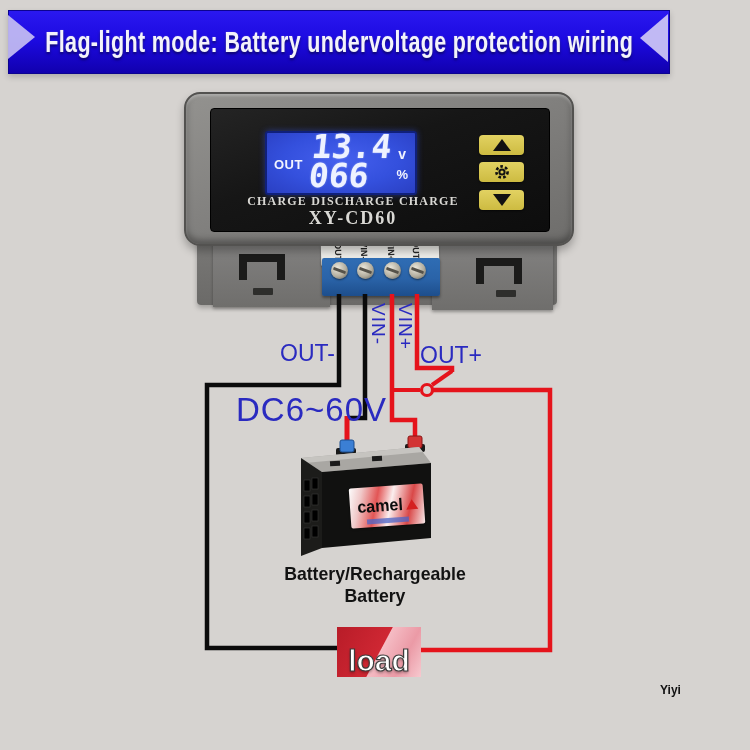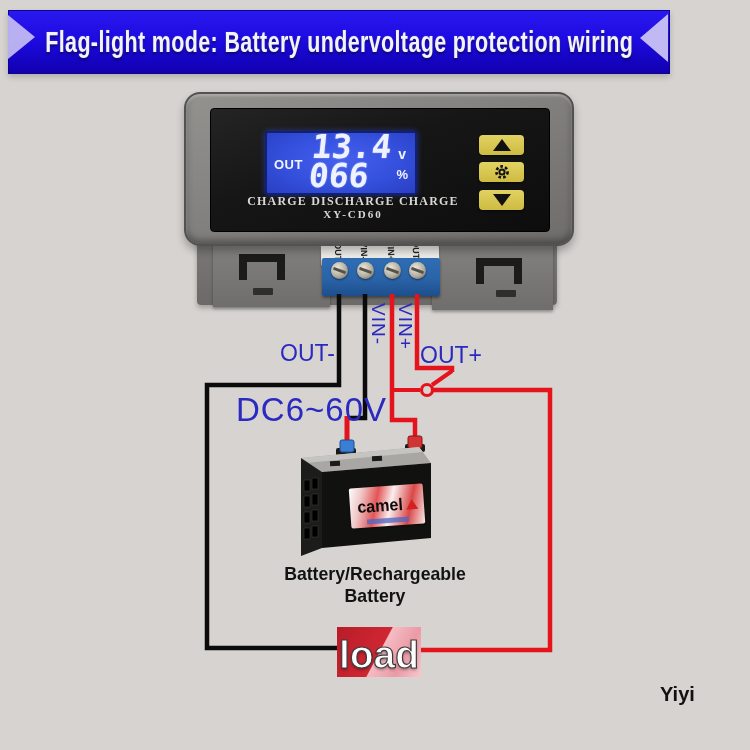--- a/index.html
+++ b/index.html
@@ -64,21 +64,21 @@
   .lcd-out{left:7px;top:24px;font-size:13px;font-weight:bold;color:#f2f4ff;letter-spacing:.5px;}
   .seg{font-family:"DejaVu Sans Mono",monospace;font-weight:bold;color:#eef2ff;
     transform:skewX(-6deg);line-height:1;text-shadow:0 0 2px rgba(220,230,255,.5);}
   .lcd-v1{right:24px;top:-3px;font-size:33px;}
   .lcd-vu{right:9px;top:13px;font-size:14px;font-weight:bold;color:#f2f4ff;}
   .lcd-v2{left:42px;top:26px;font-size:33px;}
   .lcd-pu{right:7px;top:34px;font-size:13px;font-weight:bold;color:#f2f4ff;}
   .panel-cap{left:12px;width:260px;text-align:center;color:#d9d8d4;
     font-family:"Liberation Serif",serif;font-weight:bold;}
   .cap1{top:85px;font-size:12px;letter-spacing:1.2px;}
-  .cap2{top:99px;font-size:11px;letter-spacing:2px;}
+  .cap2{top:99px;font-size:18px;letter-spacing:2px;}
   .btn{left:268px;width:45px;height:20px;border-radius:4px;
     background:linear-gradient(180deg,#e2d262,#cdbb41);box-shadow:0 1px 2px rgba(0,0,0,.6);
     display:flex;align-items:center;justify-content:center;}
   .btn-up{top:26px;} .btn-set{top:53px;} .btn-down{top:81px;}
   .tri-up{width:0;height:0;border-left:9px solid transparent;border-right:9px solid transparent;
     border-bottom:12px solid #111;}
   .tri-down{width:0;height:0;border-left:9px solid transparent;border-right:9px solid transparent;
     border-top:12px solid #111;}
 
   
@@ -98,24 +98,24 @@
   .brand-tri{width:0;height:0;border-left:6px solid transparent;border-right:6px solid transparent;
     border-bottom:10px solid #d42020;margin-left:2px;}
   .bat-blue-strip{position:absolute;left:16px;bottom:3px;width:42px;height:5px;background:#4b64c8;opacity:.75;}
   .bat-caption{left:245px;top:563px;width:260px;text-align:center;font-size:19px;font-weight:bold;
     color:#121212;transform:scaleX(.93);}
 
   
   .load-box{left:337px;top:627px;width:84px;height:50px;
     background:linear-gradient(118deg,#b81c28 0%,#cf2733 50%,#f5bcc4 51%,#eb9aa6 76%,#f7c9cf 100%);
     display:flex;align-items:flex-end;justify-content:center;}
-  .load-text{font-size:39px;font-weight:bold;color:#fff;line-height:1.1;
+  .load-text{font-size:30px;font-weight:bold;color:#fff;line-height:1.1;
     -webkit-text-stroke:1.2px #3c3c3c;text-shadow:0 2px 3px rgba(0,0,0,.35);}
 
-  .credit{left:660px;top:683px;font-size:20px;font-weight:bold;color:#111;}
+  .credit{left:660px;top:683px;font-size:12px;font-weight:bold;color:#111;}
 
   svg.overlay{position:absolute;left:0;top:0;}
 </style>
 </head>
 <body>
 
 <div class="stage">
 
   <div class="abs banner">
     <span class="banner-title">Flag-light mode: Battery undervoltage protection wiring</span>

